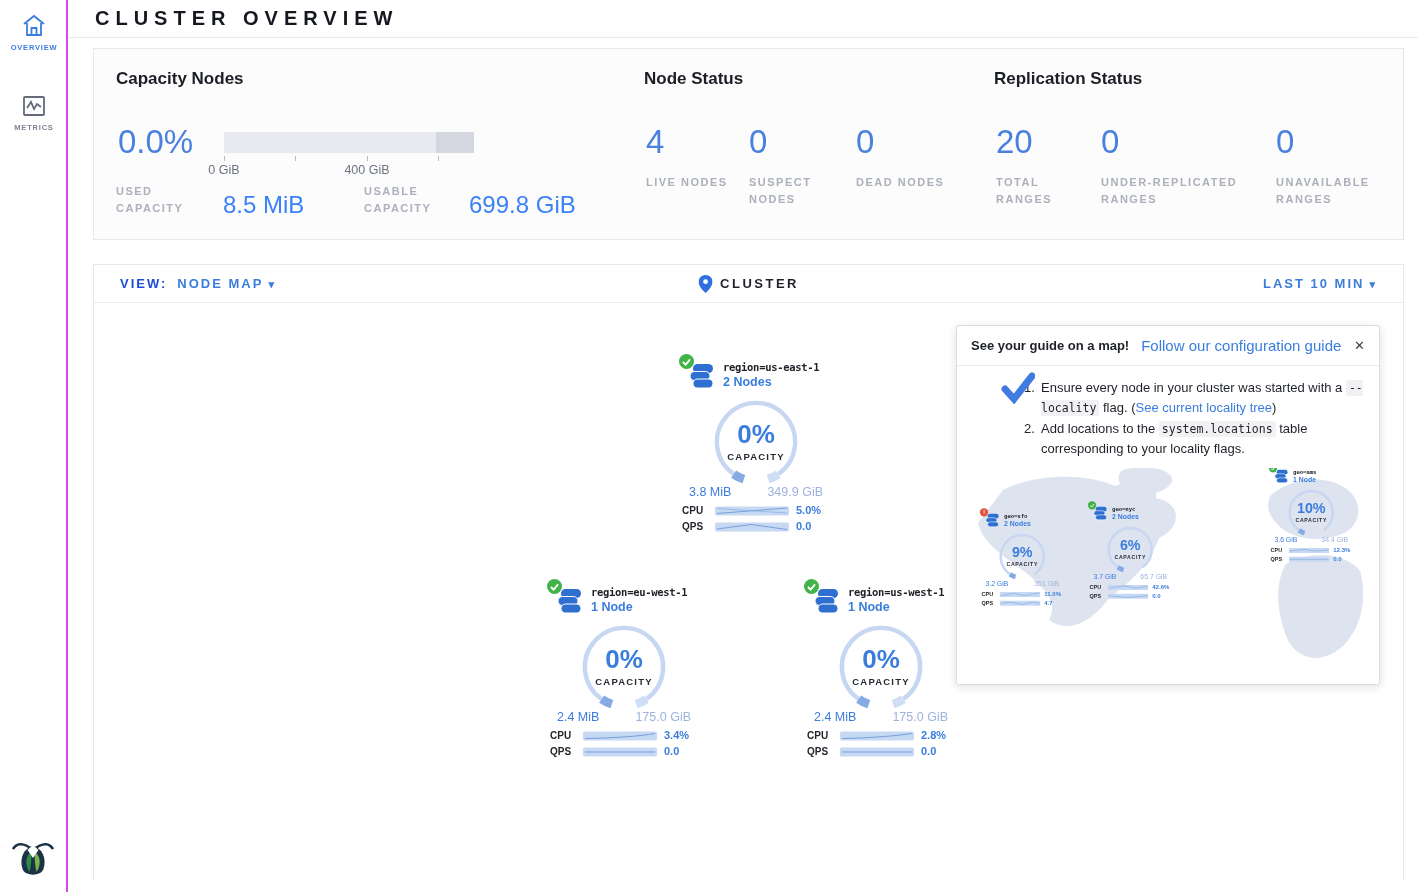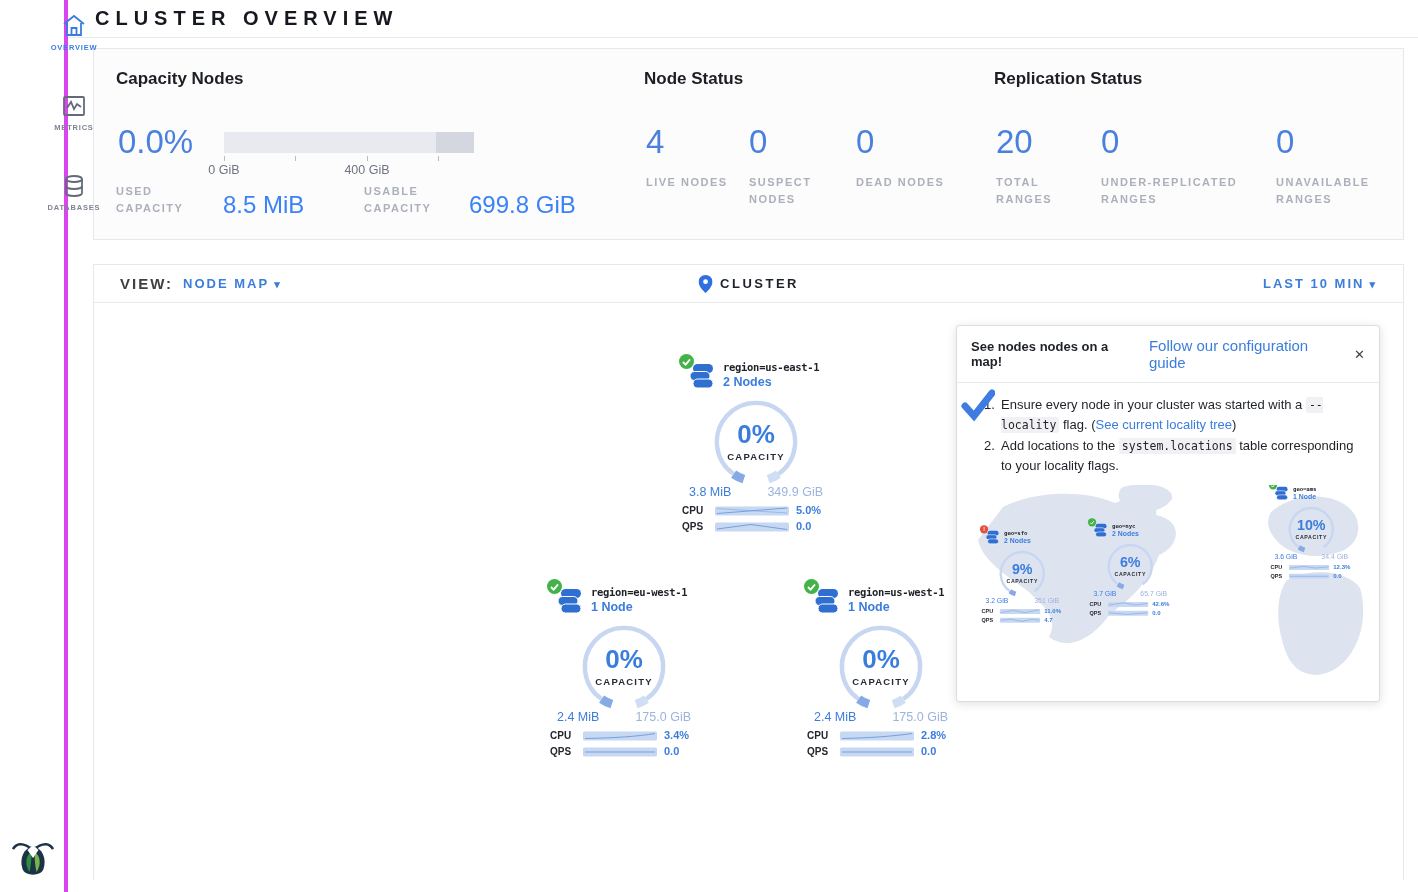--- a/index.html
+++ b/index.html
@@ -1,21 +1,21 @@
 <!DOCTYPE html>
 <html><head>
 <meta charset="utf-8">
 <style>
   * { margin:0; padding:0; box-sizing:border-box; }
   html,body { width:1418px; height:892px; background:#fff; overflow:hidden;
     font-family:"Liberation Sans", sans-serif; color:#1e2228; }
 
   
   .sidebar { position:absolute; left:0; top:0; width:68px; height:892px;
-    background:#fff; border-right:4px solid #d946ef; z-index:5;padding-left:40px; }
+    background:#fff; border-right:2px solid #d946ef; z-index:5; }
   .side-item { width:68px; height:80px; text-align:center; padding-top:14px; cursor:pointer; }
   .side-item svg { display:block; margin:0 auto 5px; }
   .side-label { font-size:7.5px; font-weight:700; letter-spacing:.8px; color:#7d8493; }
   .side-item.active .side-label { color:#3b7ddd; }
   .side-logo { position:absolute; left:12px; bottom:6px; }
 
   
   .main { position:absolute; left:68px; top:0; width:1350px; height:892px; }
   .page-header { height:38px; border-bottom:1px solid #e8e9eb; display:flex; align-items:center; padding-left:27px; }
   .page-title { font-size:20px; font-weight:700; letter-spacing:6px; color:#15181e; }
@@ -37,21 +37,21 @@
   .cap-stat-value { position:absolute; top:142px; }
 
   .stat { position:absolute; top:76px; }
   .stat .mini-label { margin-top:16px; }
 
   
   .view-panel { position:absolute; left:25px; top:264px; width:1311px; height:616px;
     background:#fff; border:1px solid #e7e8eb; }
   .toolbar { position:relative; height:38px; border-bottom:1px solid #eaebed;
     display:flex; align-items:center; padding:0 26px; }
-  .tb-label { font-size:15px; font-weight:600; letter-spacing:2px; color:#404040; }
+  .tb-label { font-size:13px; font-weight:600; letter-spacing:2px; color:#1d4ed8; }
   .tb-view { font-size:13px; font-weight:600; letter-spacing:2px; color:#3b7ddd; margin-left:10px; cursor:pointer; }
   .caret { color:#3b7ddd; font-size:11px; margin-left:5px; }
   .tb-center { position:absolute; left:50%; transform:translateX(-50%); display:flex; align-items:center; gap:8px; }
   .tb-cluster { font-size:13px; font-weight:600; letter-spacing:2.5px; color:#1e2228; }
   .tb-time { margin-left:auto; font-size:13px; font-weight:600; letter-spacing:2px; color:#3b7ddd; cursor:pointer;padding-left:12px; }
   .map-area { position:relative; width:100%; height:577px; background:#fff; }
 
   
   .region-card { position:absolute; width:150px; }
   .rc-head { display:flex; gap:8px; padding-left:2px; }
@@ -71,21 +71,21 @@
   .rc-metric { width:26px; font-size:10px; font-weight:700; color:#23262d; }
   .rc-val { font-size:11px; font-weight:700; color:#3b7ddd; }
 
   
   .tooltip { position:absolute; left:862px; top:22px; width:424px; background:#fff;
     border:1px solid #dcdde0; border-radius:3px; box-shadow:0 2px 10px rgba(40,45,60,.14); z-index:4; }
   .tt-head { display:flex; align-items:center; gap:12px; padding:11px 14px; border-bottom:1px solid #e9eaec; }
   .tt-title { font-size:13px; font-weight:700; color:#1e2228; }
   .tt-link { font-size:15px; color:#3b7ddd; cursor:pointer; }
   .tt-close { margin-left:auto; color:#3d424b; font-size:13px; cursor:pointer; }
-  .tt-body { position:relative; padding:12px 16px 0 27px; font-size:13px; line-height:1.5; color:#1e2228; }
+  .tt-body { position:relative; padding:12px 16px 0 27px; font-size:13px; line-height:1.5; color:#1e2228;margin-left:40px; }
   .tt-item { display:flex; margin-bottom:2px; }
   .tt-num { width:17px; flex:none; }
   .tt-link2 { color:#3b7ddd; cursor:pointer; }
   code { font-family:"DejaVu Sans Mono", monospace; font-size:11.5px; background:#f1f1f3; padding:1px 3px; border-radius:2px; }
   .tt-check { position:absolute; left:4px; top:6px; z-index:2; }
   .tt-map { position:relative; margin:10px 16px 16px; height:200px; overflow:hidden; background:#fff; }
   .tt-map > svg.land { position:absolute; left:0; top:0; }
   .region-card.mini { transform:scale(.55); transform-origin:top left; }
 
   .spark rect { fill:#c7d8f3; }
@@ -103,28 +103,20 @@
       </svg>
     <div class="side-label">OVERVIEW</div>
   </div>
   <div class="side-item">
     <svg width="24" height="24" viewBox="0 0 24 24" fill="none" stroke="#636b7b" stroke-width="1.8">
         <rect x="2" y="3" width="20" height="18" rx="1"></rect>
         <path d="M5 14 L9 8 L12 15 L15 10 L19 13"></path>
       </svg>
     <div class="side-label">METRICS</div>
   </div>
-  <div class="side-item">
-    <svg width="22" height="24" viewBox="0 0 22 24" fill="none" stroke="#636b7b" stroke-width="1.8">
-        <ellipse cx="11" cy="5" rx="8" ry="3"></ellipse>
-        <path d="M3 5 V19 C3 20.7 6.6 22 11 22 C15.4 22 19 20.7 19 19 V5"></path>
-        <path d="M3 12 C3 13.7 6.6 15 11 15 C15.4 15 19 13.7 19 12"></path>
-      </svg>
-    <div class="side-label">DATABASES</div>
-  </div>
   <div class="side-logo">
     <svg width="42" height="46" viewBox="0 0 42 46">
       <path d="M21 14 C10 5 4 8 1 13" stroke="#1d3247" stroke-width="2.6" fill="none"></path>
       <path d="M21 14 C32 5 38 8 41 13" stroke="#1d3247" stroke-width="2.6" fill="none"></path>
       <path d="M21 10 C30 12 35 22 31.5 33 C29 40.5 13 40.5 10.5 33 C7 22 12 12 21 10 Z" fill="#1d3247"></path>
       <path d="M19.5 16 C13.5 19 12.5 29 17.5 36 C19 30 19.5 22 19.5 16 Z" fill="#2e8c43"></path>
       <path d="M22.5 16 C28.5 19 29.5 29 24.5 36 C23 30 22.5 22 22.5 16 Z" fill="#74b647"></path>
       <path d="M21 9 L26.5 14 L21 22 L15.5 14 Z" fill="#fff"></path>
     </svg>
   </div>
@@ -351,21 +343,21 @@
           <svg class="spark" width="74" height="11">
               <rect x="0" y="1.5" width="74" height="9" rx="1.5"></rect>
               <path d="M2 6 L72 6"></path>
             </svg>
           <span class="rc-val">0.0</span>
         </div>
       </div>
 
       <div class="tooltip">
         <div class="tt-head">
-          <span class="tt-title">See nodes nodes on a map!</span>
+          <span class="tt-title">See your guide on a map!</span>
           <span class="tt-link">Follow our configuration guide</span>
           <span class="tt-close">✕</span>
         </div>
         <div class="tt-body">
           <span class="tt-check">
             <svg width="34" height="32" viewBox="0 0 34 32">
                 <path d="M4 17 L13 27 L31 4" stroke="#3f7be0" stroke-width="7" fill="none" stroke-linecap="round"></path>
               </svg>
           </span>
           <div class="tt-item">

